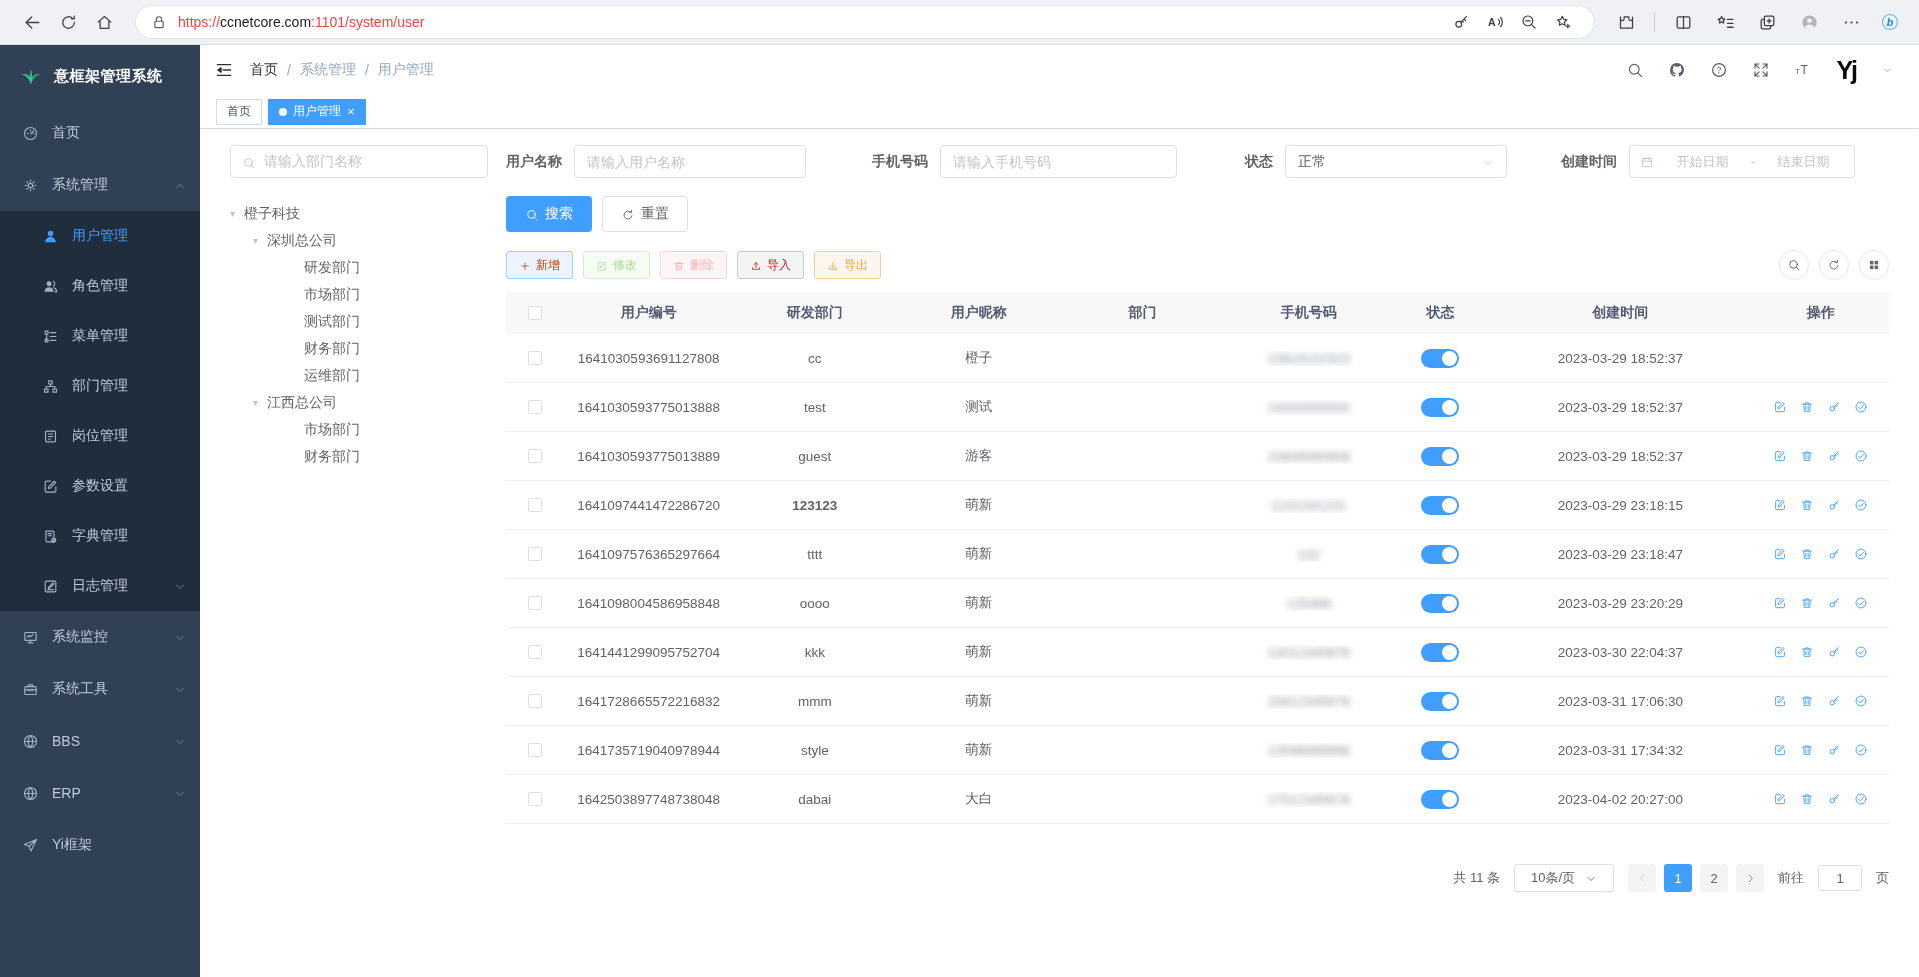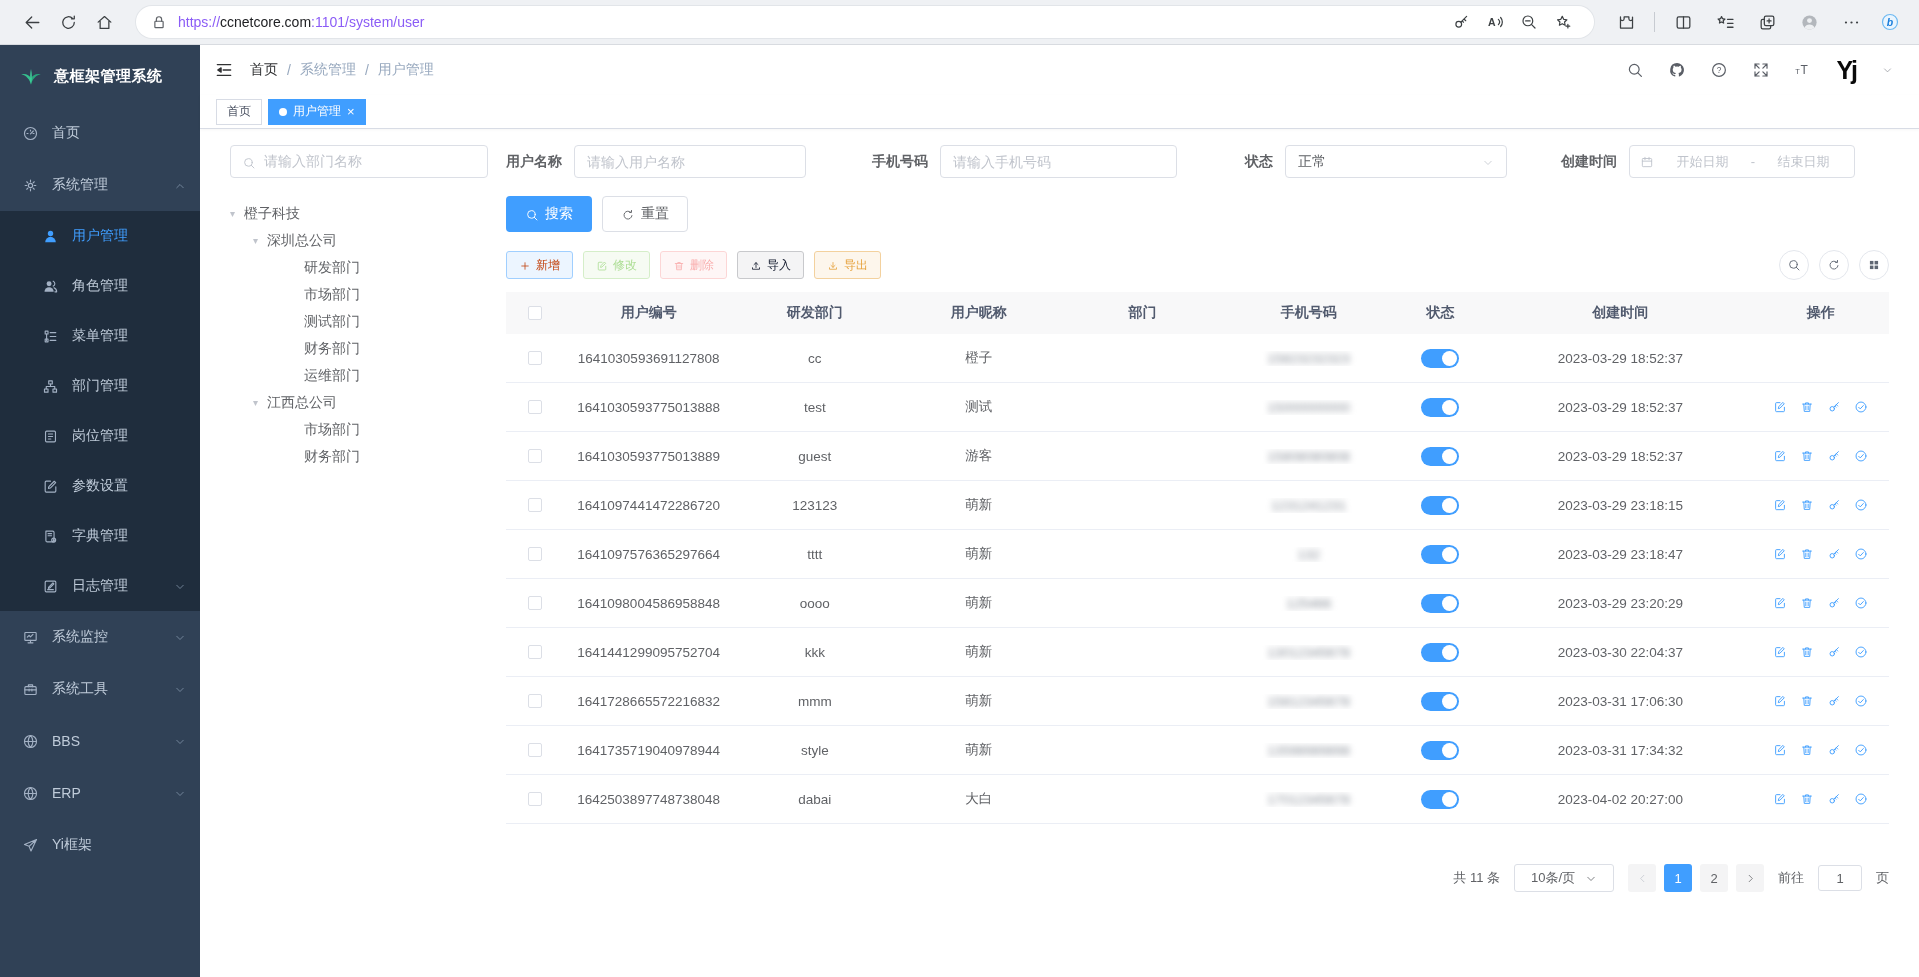--- a/index.html
+++ b/index.html
@@ -10,21 +10,21 @@
 
   
   .browser-bar{height:45px;background:#eff1f4;border-bottom:1px solid #d8dbe0;
     display:flex;align-items:center;padding:0 14px}
   .b-btn{width:36px;height:34px;display:flex;align-items:center;justify-content:center;color:#3c4043}
   .b-btn svg.ic{width:19px;height:19px}
   .url-pill{flex:1;height:32px;background:#fff;border-radius:16px;box-shadow:0 0 0 1px #e2e5e9;
     display:flex;align-items:center;padding:0 14px;margin:0 14px;min-width:0}
   .url-pill .lock{color:#5f6368}
   .url-text{flex:1;font-size:14px;margin-left:10px;color:#202124;white-space:nowrap;overflow:hidden}
-  .url-text .dim{color:#8b5cf6}
+  .url-text .dim{color:#ef4444}
   .pill-ic{width:34px;height:30px;display:flex;align-items:center;justify-content:center;color:#3c4043}
   .chrome-right{display:flex;align-items:center;gap:6px}
   .divider-v{width:1px;height:20px;background:#c7cbd1;margin:0 4px}
   .bing-badge{width:30px;height:30px;border-radius:50%;display:flex;align-items:center;justify-content:center}
 
   
   .app{display:flex;height:932px}
   .sidebar{width:200px;background:#304156;flex-shrink:0;color:#bfcbd9;overflow:hidden}
   .logo-row{height:62px;display:flex;align-items:center;padding-left:18px;gap:10px}
   .logo-row svg.ic{width:26px;height:26px}
@@ -94,21 +94,21 @@
   .btn svg.ic{width:14px;height:14px}
   .btn-primary{background:#409eff;color:#fff}
   .btn-plain{background:#fff;border-color:#dcdfe6;color:#606266}
   .toolbar-row{display:flex;align-items:center;gap:10px;margin-bottom:12px}
   .sbtn{height:28px;padding:0 12px;border-radius:3px;font-size:12px;display:flex;align-items:center;gap:5px;
     cursor:pointer;border:1px solid transparent}
   .sbtn svg.ic{width:12px;height:12px}
   .sbtn-add{background:#ecf5ff;border-color:#a0cfff;color:#c2410c}
   .sbtn-edit{background:#f0f9eb;border-color:#b3e19d;color:#67c23a;opacity:.55}
   .sbtn-del{background:#fef0f0;border-color:#fab6b6;color:#f56c6c;opacity:.55}
-  .sbtn-import{background:#f4f4f5;border-color:#c8c9cc;color:#0f172a}
+  .sbtn-import{background:#f4f4f5;border-color:#c8c9cc;color:#b91c1c}
   .sbtn-export{background:#fdf6ec;border-color:#f3d19e;color:#e6a23c}
   .tool-circles{margin-left:auto;display:flex;gap:10px}
   .circle-btn{width:30px;height:30px;border-radius:50%;border:1px solid #e4e7ed;background:#fff;color:#5f6672;
     display:flex;align-items:center;justify-content:center;cursor:pointer}
   .circle-btn svg.ic{width:14px;height:14px}
 
   
   .tbl{width:100%;font-size:13px}
   .tbl-header{display:flex;align-items:center;background:#f8f8f9;height:42px;
     font-weight:bold;color:#515a6e;font-size:14px}
@@ -880,21 +880,21 @@
                       </svg>
                     </span>
                   </span>
                 </div>
               </div>
               <div class="tr">
                 <div class="cell" style="flex: 55 1 0px;">
                   <span class="cb"></span>
                 </div>
                 <div class="cell" style="flex: 175 1 0px;">1641097441472286720</div>
-                <div class="cell" style="flex: 170 1 0px;">123123</div>
+                <div class="cell" style="flex: 170 1 0px; font-weight: bold;">123123</div>
                 <div class="cell" style="flex: 170 1 0px;">萌新</div>
                 <div class="cell" style="flex: 170 1 0px;"></div>
                 <div class="cell" style="flex: 175 1 0px;">
                   <span class="masked">1231241231</span>
                 </div>
                 <div class="cell" style="flex: 95 1 0px;">
                   <span class="toggle"></span>
                 </div>
                 <div class="cell" style="flex: 280 1 0px;">2023-03-29 23:18:15</div>
                 <div class="cell" style="flex: 140 1 0px;">

